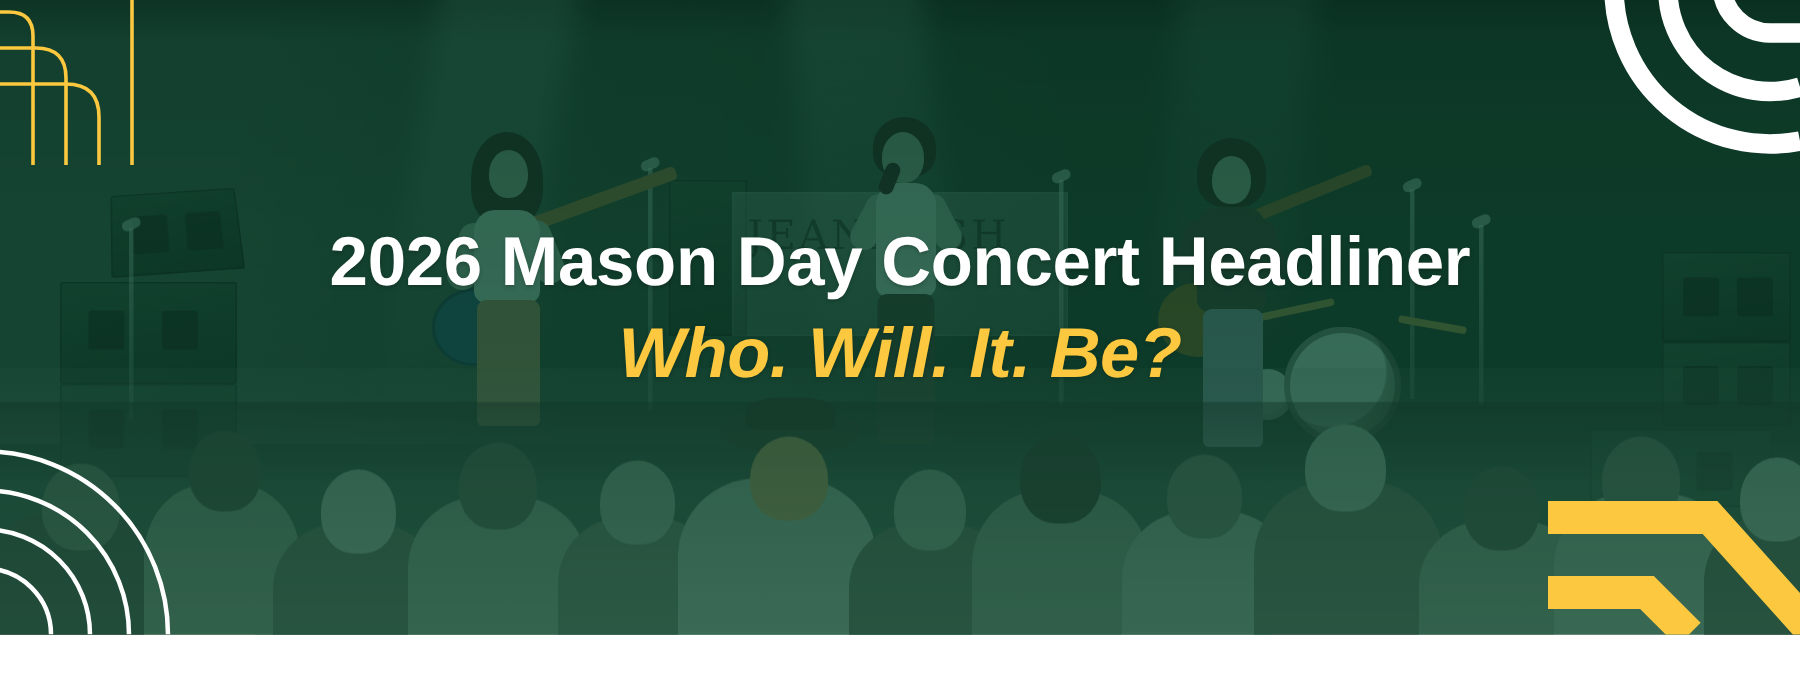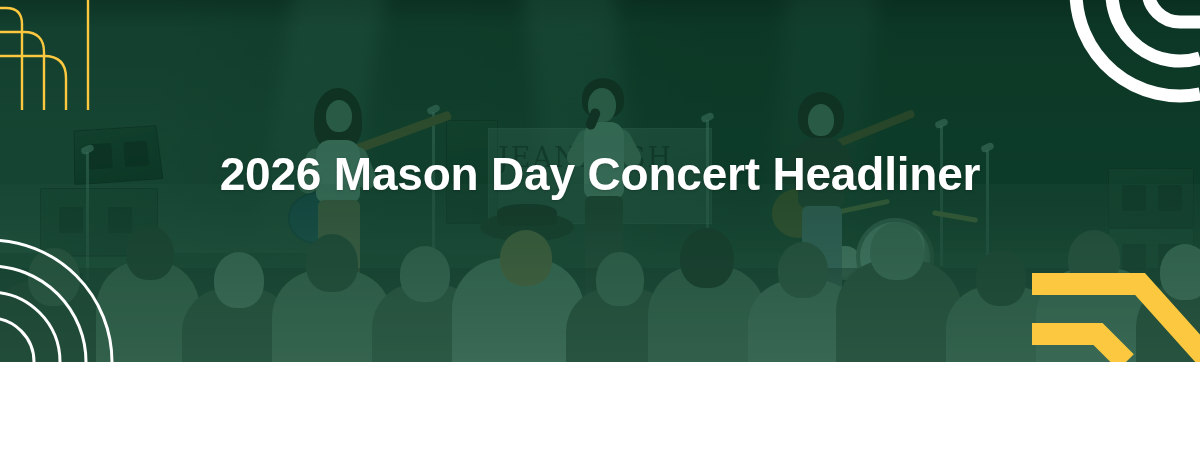--- a/index.html
+++ b/index.html
@@ -3,21 +3,21 @@
 <meta charset="utf-8">
 <style>
   html, body {
     margin: 0;
     padding: 0;
     background: #ffffff;
   }
   #banner {
     position: relative;
     width: 1200px;
-    height: 362px;
+    height: 423px;
     overflow: hidden;
     background: #1d5641;
     font-family: "Liberation Sans", sans-serif;
   }
 
   
   .photo-layer {
     position: absolute;
     inset: 0;
     overflow: hidden;
@@ -454,15 +454,16 @@
 
   <svg class="corner corner-br" width="190" height="100" viewBox="0 0 190 100">
     <g fill="none" stroke="#fbc83f" stroke-width="22" stroke-linecap="butt">
       <path d="M 22 22 H 130 L 200 100"></path>
       <path d="M 22 72 H 88 L 116 100"></path>
     </g>
   </svg>
 
   <div class="text-block">
     <h1 class="headline">2026 Mason Day Concert Headliner</h1>
+    <div class="subhead">Who. Will. It. Be?</div>
   </div>
 
 </div>
 
 </body></html>

